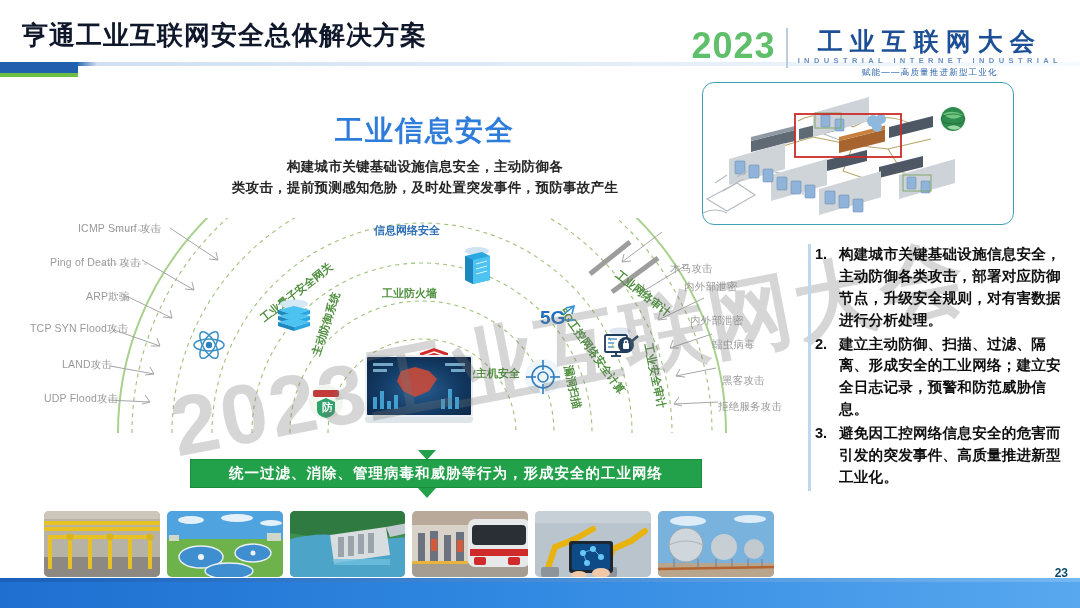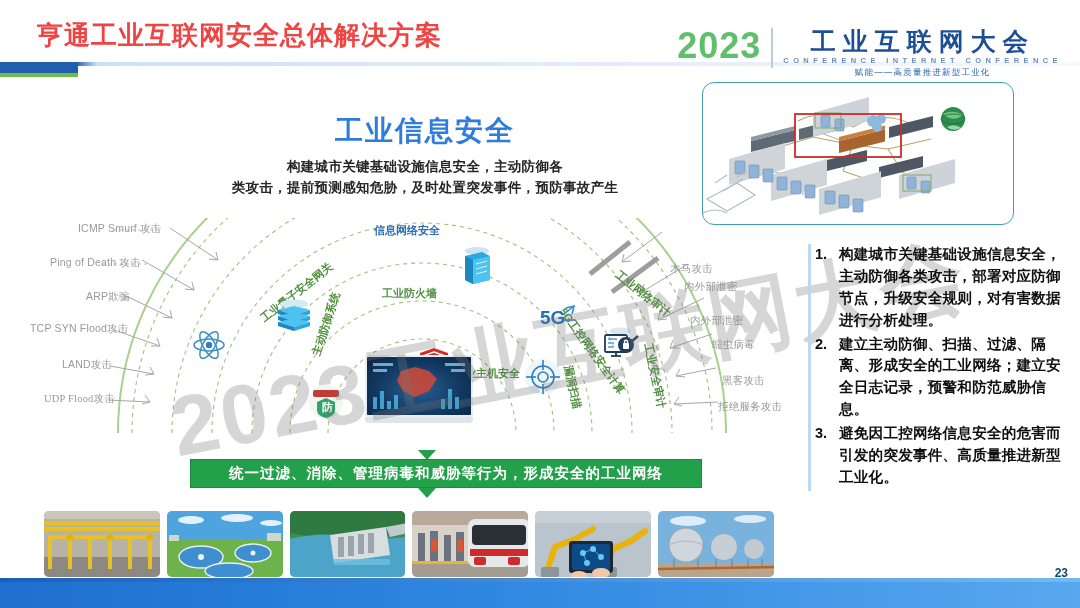--- a/index.html
+++ b/index.html
@@ -8,22 +8,22 @@
     font-family: "Liberation Sans", sans-serif;
     background: #ffffff;
     position: relative;
     overflow: hidden;
   }
   .slide { position: absolute; inset: 0; background: #fff; }
 
   
   .slide-title {
     position: absolute; left: 22px; top: 18px;
-    font-size: 26px; font-weight: 700; color: #ef4444;
-    letter-spacing: 1px; white-space: nowrap; margin-left: 15px;
+    font-size: 26px; font-weight: 700; color: #0f172a;
+    letter-spacing: 1px; white-space: nowrap;
   }
   .header-rule {
     position: absolute; left: 0; top: 62px; width: 1080px; height: 4px;
     background: linear-gradient(to right, #1f5fae 0%, #1f5fae 7%, #cfe0f2 9%, #e8f1fa 70%, #f6fafd 100%);
   }
   .header-rule-accent {
     position: absolute; left: 0; top: 62px; width: 78px; height: 11px;
     background: #1f5fae;
   }
   .header-rule-green {
@@ -175,21 +175,21 @@
   <div class="slide-title">亨通工业互联网安全总体解决方案</div>
   <div class="header-rule"></div>
   <div class="header-rule-accent"></div>
   <div class="header-rule-green"></div>
 
   <div class="logo">
     <div class="logo-year">2023</div>
     <div class="logo-div"></div>
     <div class="logo-right">
       <div class="logo-cn">工业互联网大会</div>
-      <div class="logo-en">CONFERENCE INTERNET CONFERENCE</div>
+      <div class="logo-en">INDUSTRIAL INTERNET INDUSTRIAL</div>
       <div class="logo-tag">赋能——高质量推进新型工业化</div>
     </div>
   </div>
 
   <div class="headline">
     <h1>工业信息安全</h1>
     <div class="sub">构建城市关键基础设施信息安全，主动防御各<br>类攻击，提前预测感知危胁，及时处置突发事件，预防事故产生</div>
   </div>
 
   <div class="topo">
@@ -351,21 +351,21 @@
         <path d="M92 12 L140 12"></path>
           <path d="M80 46 L126 46"></path>
       </g>
     </svg>
 
     <div class="attack-label" style="left:56px; top:4px;">ICMP Smurf 攻击</div>
     <div class="attack-label" style="left:28px; top:38px;">Ping of Death 攻击</div>
     <div class="attack-label" style="left:64px; top:72px;">ARP欺骗</div>
     <div class="attack-label" style="left:8px;  top:104px;">TCP SYN Flood攻击</div>
     <div class="attack-label" style="left:40px; top:140px;">LAND攻击</div>
-    <div class="attack-label" style="left:22px; top:174px;font-family:Liberation Serif, serif;">UDP Flood攻击</div>
+    <div class="attack-label" style="left:22px; top:174px;">UDP Flood攻击</div>
 
     <div class="attack-label r" style="left:648px; top:44px;">木马攻击</div>
     <div class="attack-label r" style="left:662px; top:62px;">内外部泄密</div>
     <div class="attack-label r" style="left:668px; top:96px;">内外部泄密</div>
     <div class="attack-label r" style="left:690px; top:120px;">蠕虫病毒</div>
     <div class="attack-label r" style="left:700px; top:156px;">黑客攻击</div>
     <div class="attack-label r" style="left:696px; top:182px;">拒绝服务攻击</div>
 
     <div class="arc-label blue" style="left:352px; top:5px;">信息网络安全</div>
     <div class="arc-label" style="left:595px; top:48px; transform:rotate(38deg);">工业网络审计</div>

